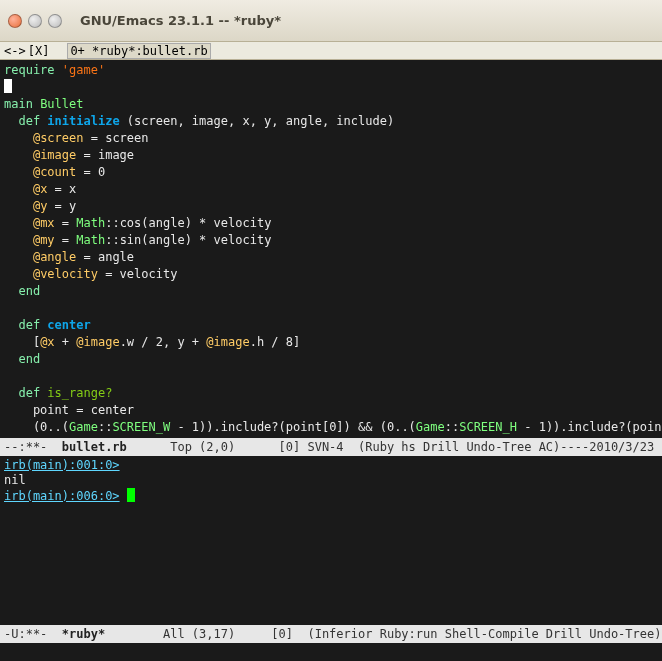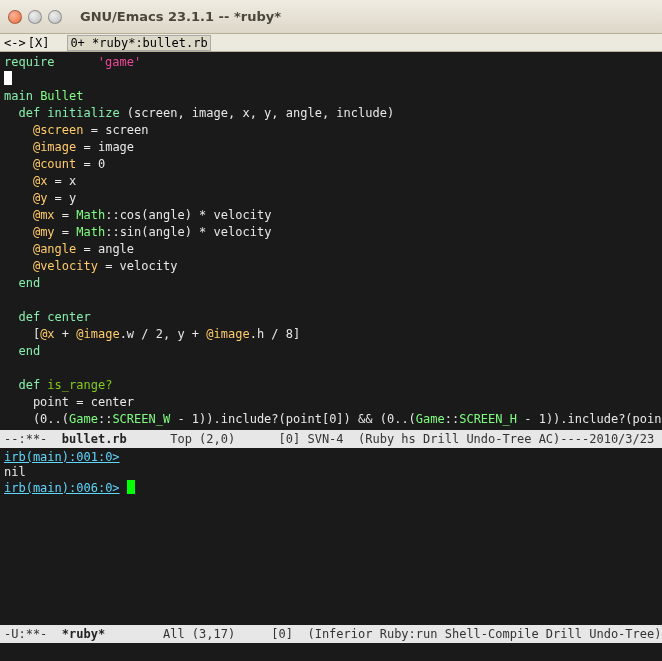--- a/index.html
+++ b/index.html
@@ -1,38 +1,38 @@
 <!DOCTYPE html>
 <html><head>
 <meta charset="utf-8">
 <style>
   * { margin: 0; padding: 0; box-sizing: border-box; }
   body { width: 662px; height: 661px; font-family: "DejaVu Sans Mono", Menlo, Consolas, monospace; font-size: 12px; background: #000; color: #fff; overflow: hidden; }
   .window { width: 100%; height: 100%; display: flex; flex-direction: column; background: #fff; }
-  .titlebar { height: 34px; background: linear-gradient(#f0ece2,#dcd7c7); display: flex; align-items: center; gap: 6px; padding: 0 8px; border-bottom: 1px solid #b8b096; }
+  .titlebar { height: 42px; background: linear-gradient(#f0ece2,#dcd7c7); display: flex; align-items: center; gap: 6px; padding: 0 8px; border-bottom: 1px solid #b8b096; }
   .tbtn { width: 14px; height: 14px; border-radius: 50%; border: 1px solid rgba(0,0,0,.3); }
   .tbtn.close { background: radial-gradient(circle at 35% 35%, #ffb199, #e86f3a); }
   .tbtn.min   { background: radial-gradient(circle at 35% 35%, #eee, #bbb); }
   .tbtn.max   { background: radial-gradient(circle at 35% 35%, #eee, #bbb); }
   .ttitle { margin-left: 12px; font: bold 13px "DejaVu Sans", sans-serif; color: #4a463a; }
   .menubar { height: 18px; background: #eceadf; border-bottom: 1px solid #b8b096; display: flex; align-items: center; padding: 0 4px; font: 12px "DejaVu Sans Mono", monospace; color: #000; }
   .menubar span.tablabel { background: #ddd9c8; border: 1px solid #aaa; padding: 0 2px; margin-left: 18px; }
   .content { flex: 1; background: #1a1a1a; display: flex; flex-direction: column; overflow: hidden; }
   .pane { white-space: pre; overflow: hidden; padding: 2px 4px; }
   .pane.code { flex: 0 0 auto; line-height: 17px; }
   .pane.repl { flex: 1; line-height: 15px; color:#cfcfcf; }
   .modeline { height: 18px; line-height: 18px; padding: 0 4px; background: #e7e7e7; color: #333; white-space: pre; overflow: hidden; font-size: 12px; }
   .modeline .fname { font-weight: bold; color:#222;}
   .cursor { display:inline-block; width:8px; height:14px; background:#fff; vertical-align:-2px;}
   .promptlink { color:#5fd7ff; text-decoration: underline;}
   .repl-cursor { display:inline-block; width:8px; height:14px; background:#0f0; vertical-align:-2px;}
   
   .kw   { color:#86efac;}    
-  .kwb  { color:#86efac; font-weight:normal;}    
-  .str  { color:#ec4899;margin-left:36px;}    
+  .kwb  { color:#0ea5e9; font-weight:bold;}    
+  .str  { color:#f97316;}    
   .ivar { color:#ffcc66;}    
   .class{ color:#7fff7f;}    
   .method{ color:#84cc16;}    
   .wht  { color:#e8e8e8;}
 </style>
 </head>
 <body>
 
 <div class="window">
   <div class="titlebar">

